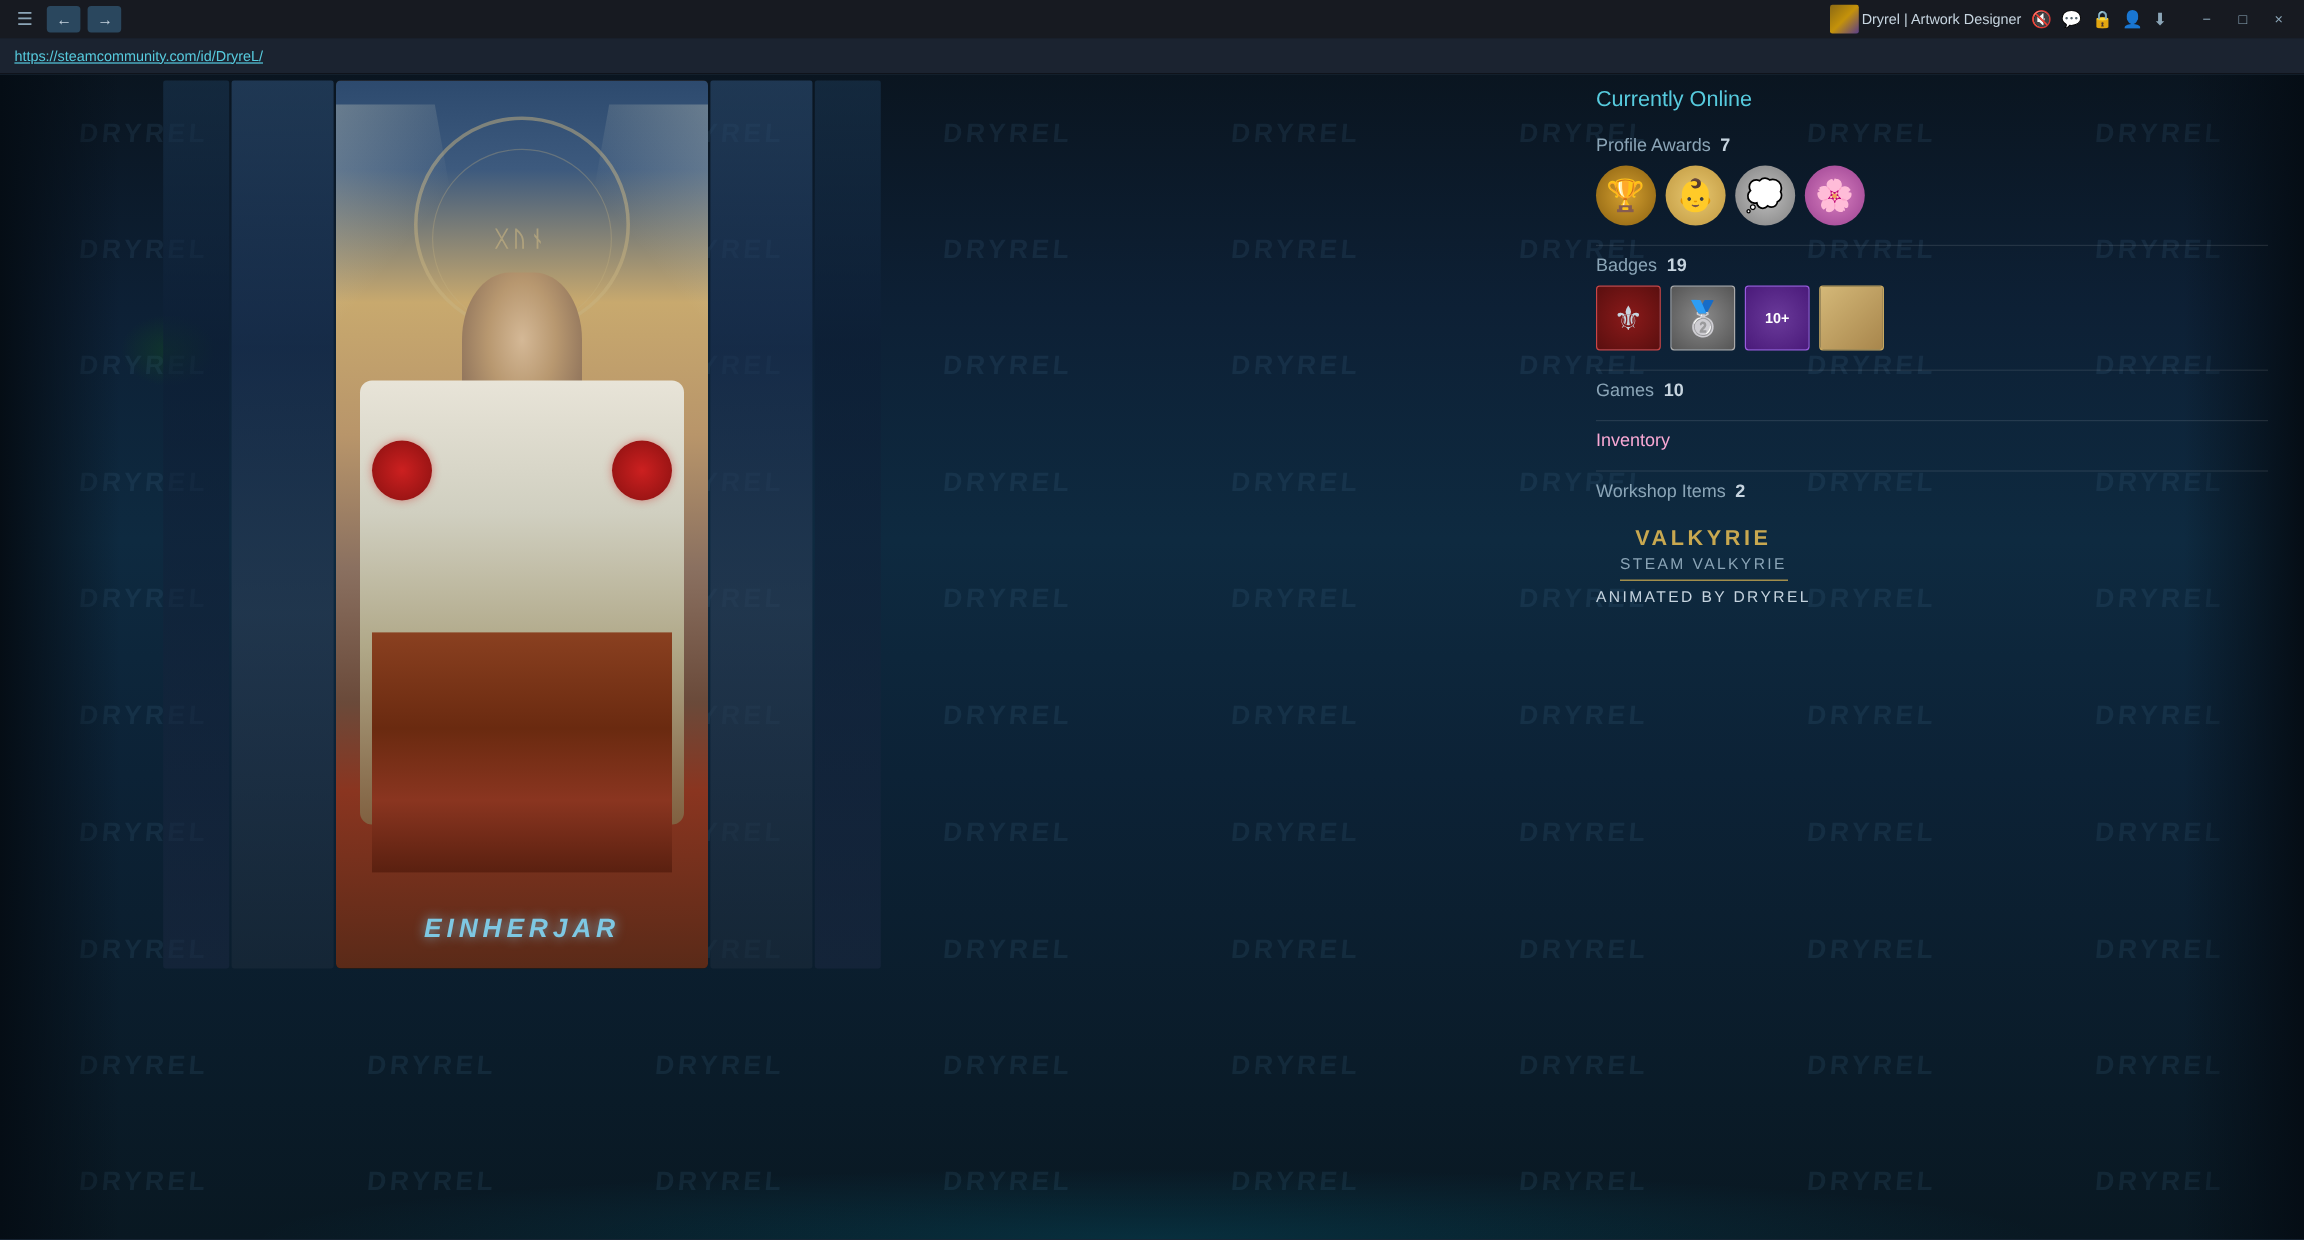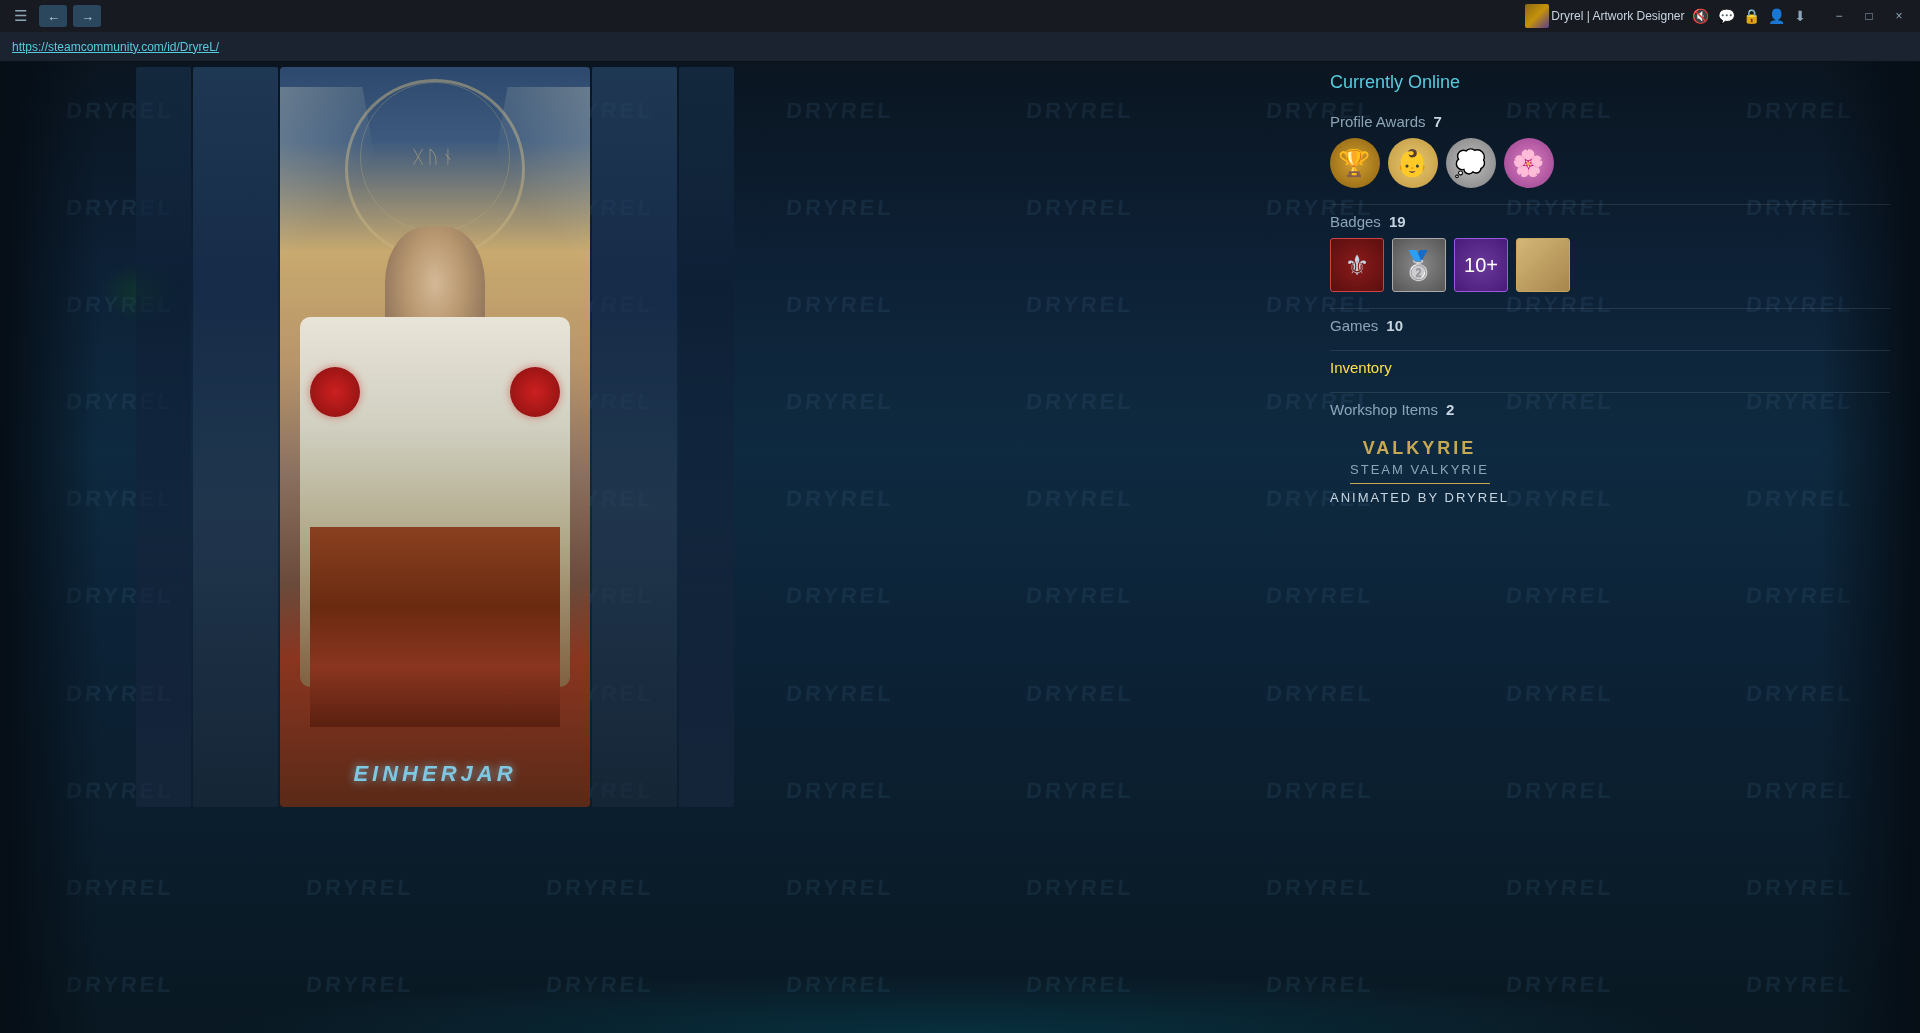--- a/index.html
+++ b/index.html
@@ -311,22 +311,22 @@
       border: 1px solid #c44;
     }
     .badge-silver {
       background: radial-gradient(circle, #8a8a8a 0%, #555 100%);
       border: 1px solid #aaa;
     }
     .badge-purple {
       background: radial-gradient(circle, #6a3a9a 0%, #4a1a7a 100%);
       border: 1px solid #9a5adf;
       color: #fff;
-      font-size: 20px;
-      font-weight: normal;
+      font-size: 12px;
+      font-weight: bold;
     }
     .badge-tan {
       background: radial-gradient(circle, #c8a870 0%, #8a6a40 100%);
       border: 1px solid #d4b880;
       width: 54px;
       height: 54px;
     }
 
     .award-item {
       width: 50px;
@@ -394,21 +394,21 @@
 
     .gif-animated-by {
       color: #c6d4df;
       font-size: 13px;
       letter-spacing: 2px;
       text-align: center;
     }
 
     
     .inventory-link {
-      color: #fde047;
+      color: #f9a8d4;
       font-size: 15px;
       cursor: pointer;
       text-decoration: none;
     }
 
     .cave-left-wall {
       position: absolute;
       left: 0;
       top: 0;
       bottom: 0;
@@ -561,21 +561,21 @@
 
       <div class="strip-side" style="background:linear-gradient(180deg, #1a3550 0%, #0d1e35 30%, #1a2840 100%); opacity:0.6;">
       </div>
 
       <div class="strip" style="background:linear-gradient(180deg, #2a4a6e 0%, #1a3050 30%, #2a3d55 60%, #1a2a3a 100%); width:85px; opacity:0.65;">
       </div>
 
       <div class="strip-main">
         <div class="valkyrie-art">
 
-          <div style="position:absolute;top:12px;left:50%;transform:translateX(-50%);width:180px;height:180px;border-radius:50%;border:3px solid rgba(200,180,130,0.5);display:flex;align-items:flex-start;justify-content:center;">
+          <div style="position:absolute;top:30px;left:50%;transform:translateX(-50%);width:180px;height:180px;border-radius:50%;border:3px solid rgba(200,180,130,0.5);display:flex;align-items:flex-end;justify-content:center;font-weight:bold;">
             <div style="width:150px;height:150px;border-radius:50%;border:1px solid rgba(200,180,130,0.3);display:flex;align-items:center;justify-content:center;font-size:18px;color:rgba(200,180,130,0.6);letter-spacing:4px;">ᚷᚢᚾ</div>
           </div>
 
           <div style="position:absolute;top:20px;left:-20px;width:120px;height:200px;background:linear-gradient(135deg, rgba(220,220,200,0.4) 0%, transparent 60%);transform:skewX(10deg);"></div>
           <div style="position:absolute;top:20px;right:-20px;width:120px;height:200px;background:linear-gradient(225deg, rgba(220,220,200,0.4) 0%, transparent 60%);transform:skewX(-10deg);"></div>
 
           <div style="position:absolute;top:160px;left:50%;transform:translateX(-50%);width:100px;height:140px;background:radial-gradient(ellipse at 50% 40%, #d4b896 0%, #b89870 40%, #7a6050 100%);border-radius:40% 40% 30% 30%;"></div>
 
           <div style="position:absolute;top:250px;left:20px;right:20px;bottom:120px;background:linear-gradient(180deg, #e8e4d8 0%, #d0cfc0 30%, #b0a888 60%, #806040 100%);border-radius:10px;"></div>
 

